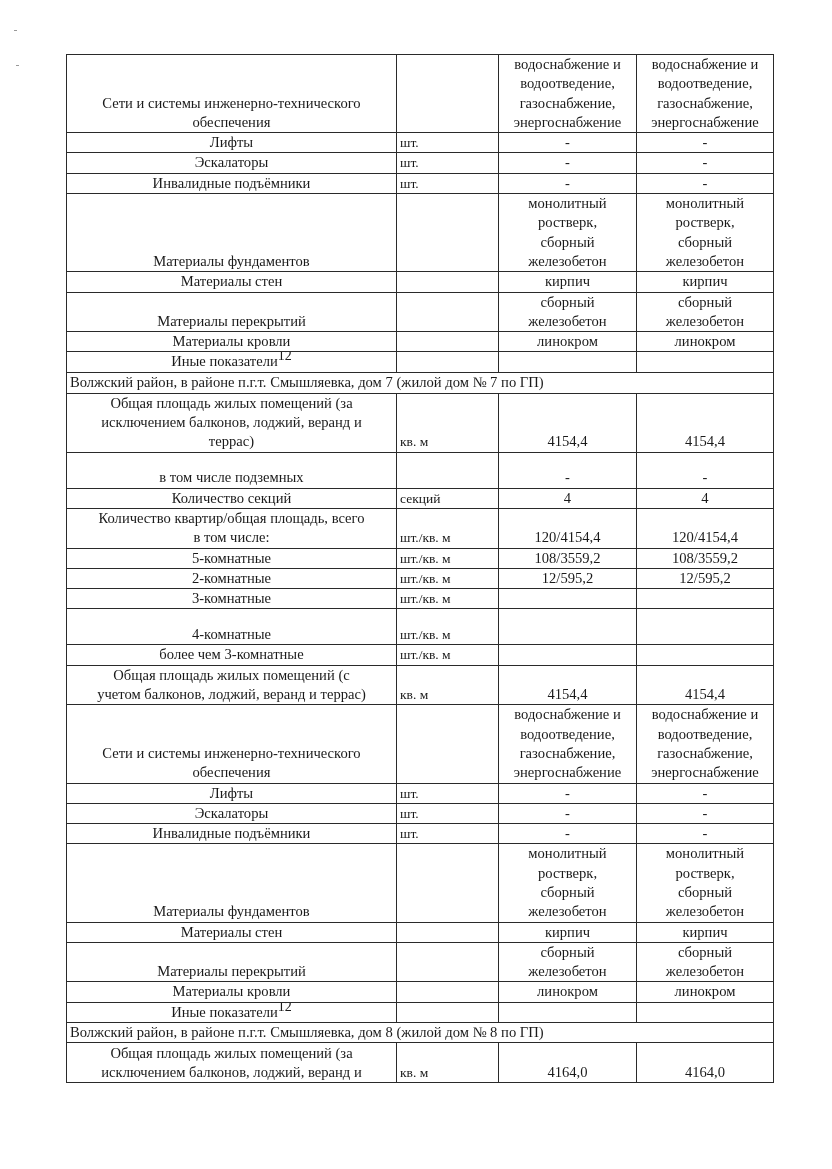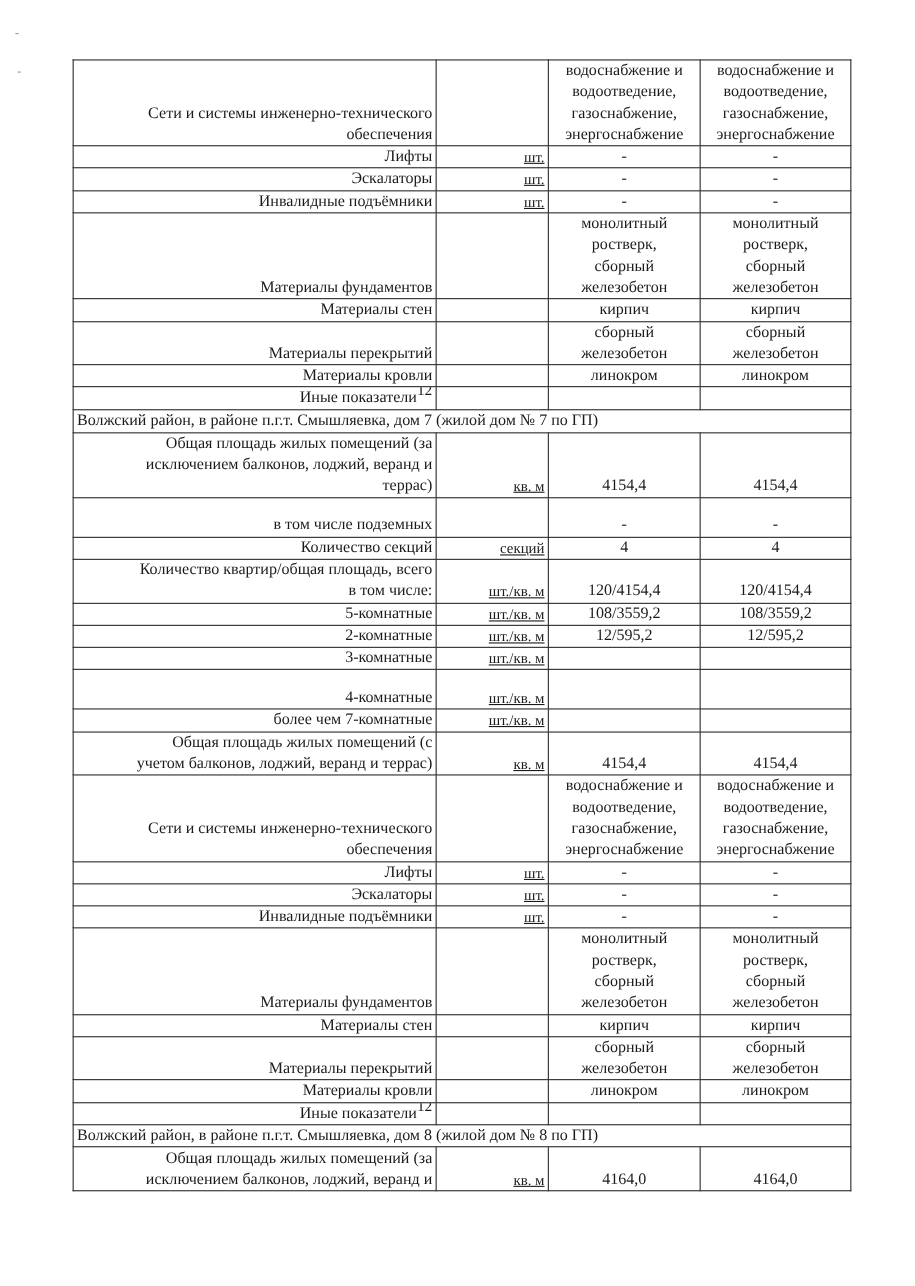--- a/index.html
+++ b/index.html
@@ -2,22 +2,22 @@
 <html><head>
 <meta charset="utf-8">
 <style>
   html, body { margin: 0; padding: 0; background: #ffffff; }
   body { width: 832px; height: 1169px; position: relative; overflow: hidden;
          font-family: "Liberation Serif", "DejaVu Serif", serif; color: #1a1a1a; }
   .margin-mark { position: absolute; left: 14px; width: 3px; height: 1px; background: #999; }
   table.doc { position: absolute; left: 66px; top: 54px; width: 707px;
               border-collapse: collapse; table-layout: fixed; font-size: 14.6px; line-height: 19.3px; }
   table.doc td { border: 1px solid #2a2a2a; padding: 0 3px; vertical-align: bottom; overflow: hidden; white-space: nowrap; }
-  td.lbl { text-align: right; }
-  td.unit { text-align: right; font-size: 13.5px; text-decoration: underline; }
+  td.lbl { text-align: center; }
+  td.unit { text-align: left; font-size: 13.5px; }
   td.val { text-align: center; }
   td.section { text-align: left; }
   sup { font-size: 14px; line-height: 0; vertical-align: 6px; }
 </style>
 </head>
 <body>
 
 <div class="margin-mark" style="top:30px;"></div>
 <div class="margin-mark" style="top:65px; left:16px;"></div>
 
@@ -249,21 +249,21 @@
         <td class="unit">шт./кв. м</td>
         <td class="val">
           <div></div>
         </td>
         <td class="val">
           <div></div>
         </td>
       </tr>
       <tr style="height: 19px;">
         <td class="lbl">
-          <div>более чем 7-комнатные</div>
+          <div>более чем 3-комнатные</div>
         </td>
         <td class="unit">шт./кв. м</td>
         <td class="val">
           <div></div>
         </td>
         <td class="val">
           <div></div>
         </td>
       </tr>
       <tr style="height: 39px;">

